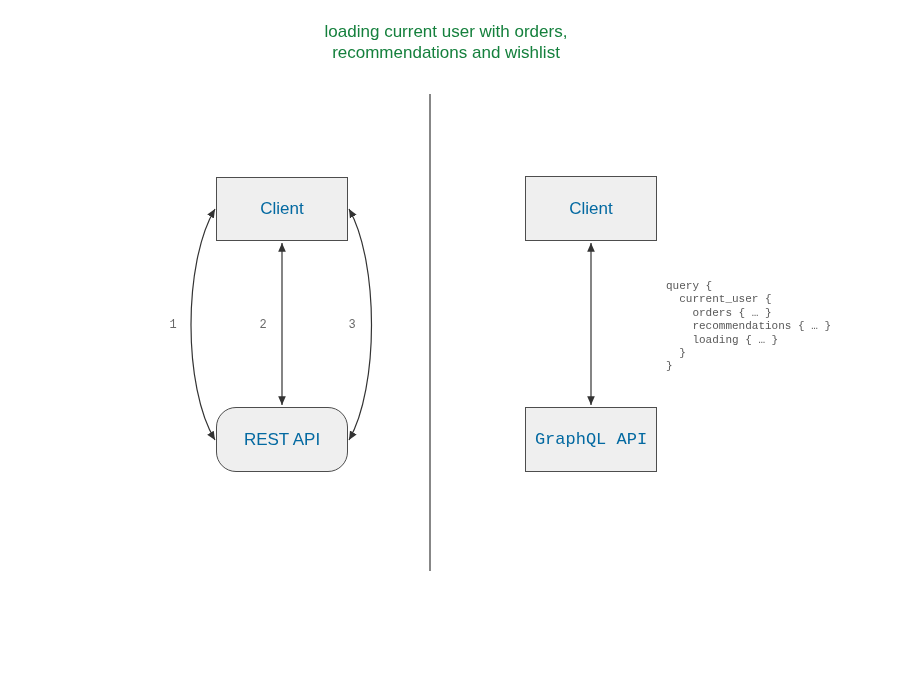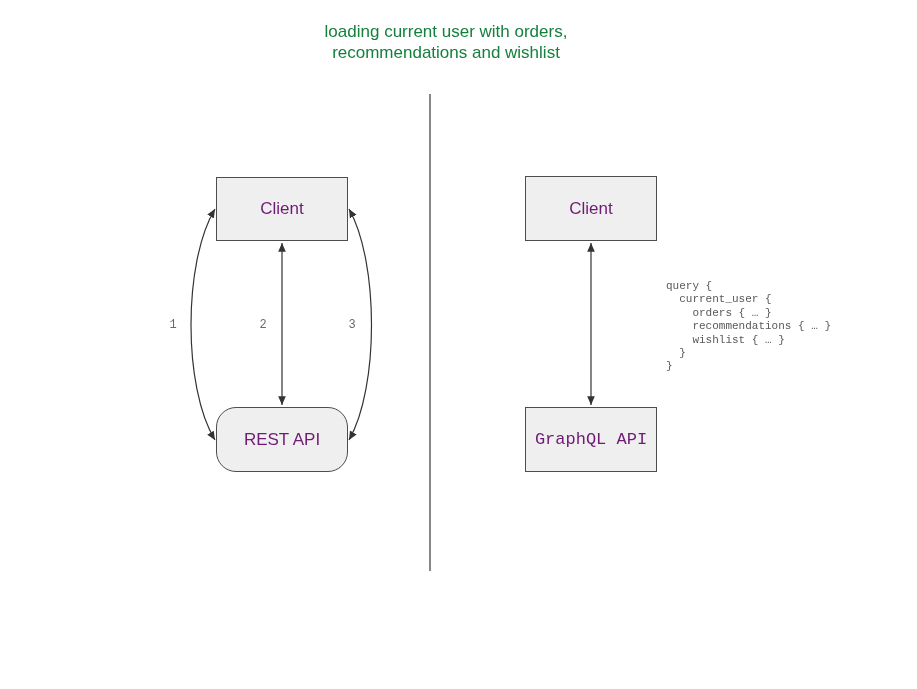--- a/index.html
+++ b/index.html
@@ -30,21 +30,21 @@
   }
   .node {
     position: absolute;
     box-sizing: border-box;
     display: flex;
     align-items: center;
     justify-content: center;
     background: #efefef;
     border: 1px solid #4d4d4d;
     font-size: 17px;
-    color: #701a75;
+    color: #0369a1;
   }
   .node-client-left  { left: 216px; top: 177px; width: 132px; height: 64px; }
   .node-rest-api     { left: 216px; top: 407px; width: 132px; height: 65px; border-radius: 20px; }
   .node-client-right { left: 525px; top: 176px; width: 132px; height: 65px; }
   .node-graphql-api  { left: 525px; top: 407px; width: 132px; height: 65px; font-family: Liberation Mono, monospace; }
   .mono {
     font-family: "Liberation Mono", "DejaVu Sans Mono", monospace;
     white-space: pre;
   }
   .endpoints {
@@ -120,17 +120,17 @@
 
 
   <div class="call-label mono call-1">1</div>
   <div class="call-label mono call-2">2</div>
   <div class="call-label mono call-3">3</div>
 
   <div class="query mono">query {
   current_user {
     orders { … }
     recommendations { … }
-    wishlist { … }
+    loading { … }
   }
 }</div>
 
 </div>
 
 </body></html>

